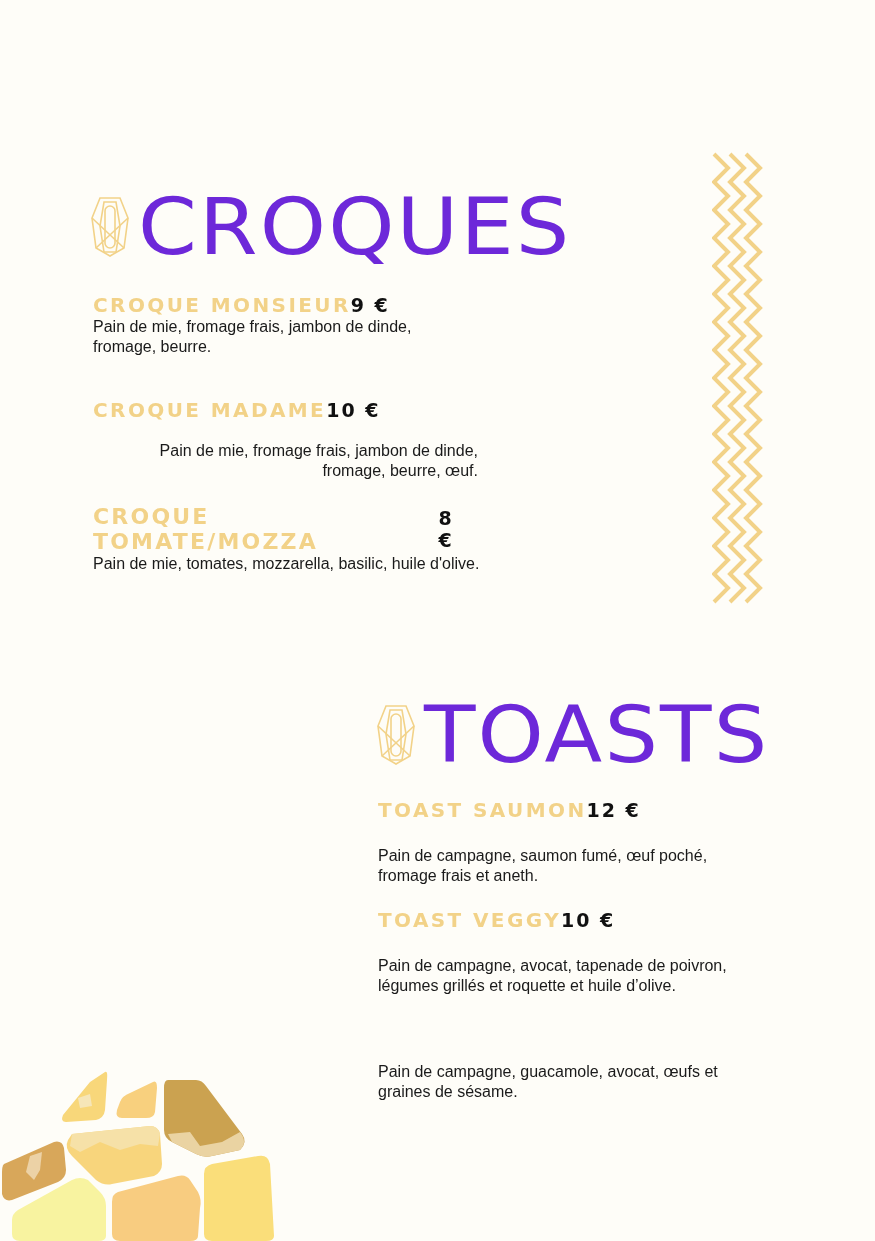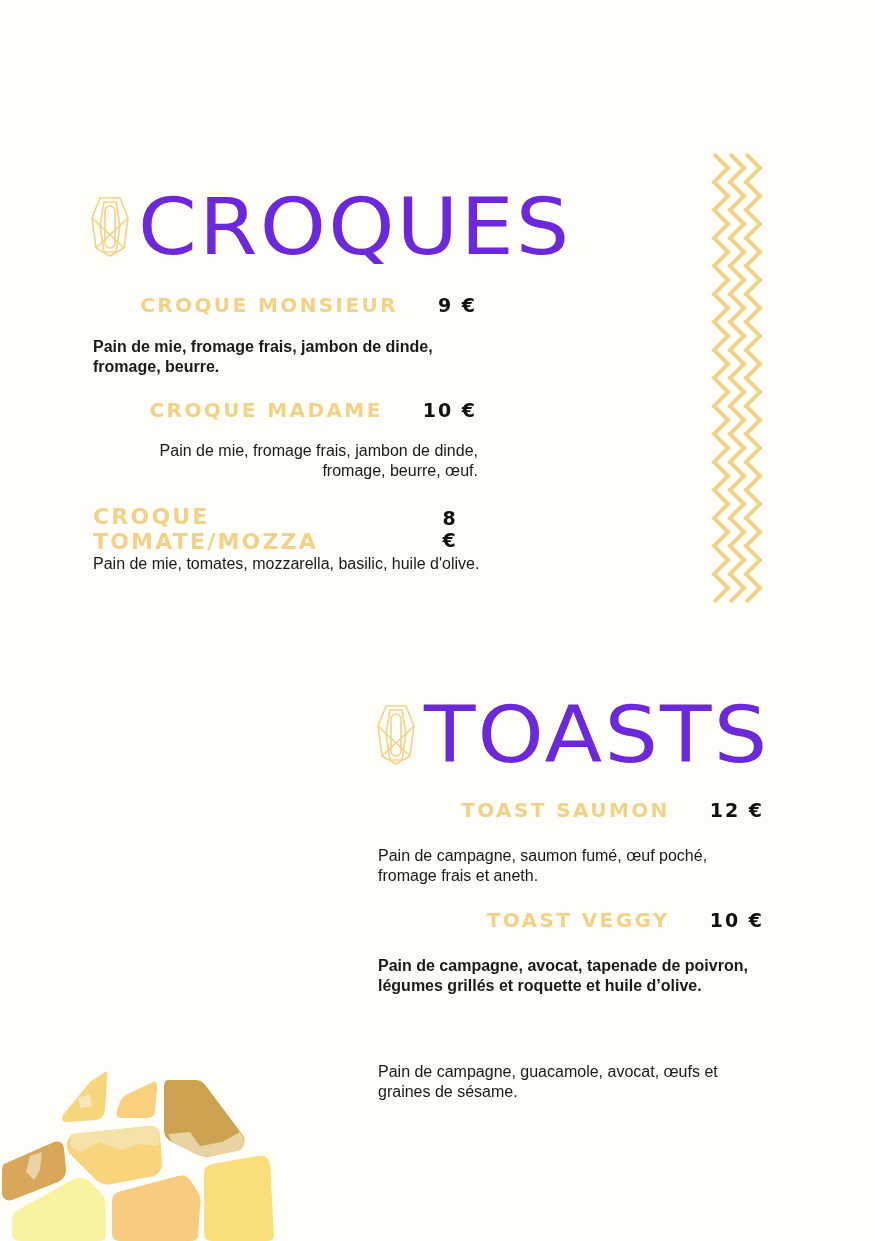--- a/index.html
+++ b/index.html
@@ -23,21 +23,21 @@
   .section-title .label {
     font-size: 78px;
     line-height: 1;
     font-weight: normal;
     -webkit-text-stroke: 0;
     transform: scaleX(1.08);
     transform-origin: left center;
   }
   .item { position: absolute; }
   .item .row {
-    display: flex; justify-content: flex-end; align-items: center; gap: 40px;
+    display: flex; justify-content: flex-start; align-items: center;
   }
   .item .name {
     color: #f2d288;
     font-weight: bold;
     font-size: 20px;
     letter-spacing: 2.4px;
     font-family: "DejaVu Sans", sans-serif;
   }
   .item .price {
     color: #111;
@@ -67,21 +67,21 @@
     <line x1="38" y1="22" x2="6" y2="52"></line>
   </svg>
   <span class="label">CROQUES</span>
 </div>
 
 <div class="item" style="left:93px; top:293px; width:384px;">
   <div class="row">
     <span class="name">CROQUE MONSIEUR</span>
     <span class="price">9 €</span>
   </div>
-  <div class="desc" style="margin-top:20px; width:385px;font-weight:bold;">Pain de mie, fromage frais, jambon de dinde, fromage, beurre.</div>
+  <div class="desc" style="width:385px;">Pain de mie, fromage frais, jambon de dinde, fromage, beurre.</div>
 </div>
 
 <div class="item" style="left:93px; top:398px; width:384px;">
   <div class="row">
     <span class="name">CROQUE MADAME</span>
     <span class="price">10 €</span>
   </div>
   <div class="desc" style="margin-top:19px; width:385px;text-align:right;">Pain de mie, fromage frais, jambon de dinde, fromage, beurre, œuf.</div>
 </div>
 
@@ -116,21 +116,21 @@
     <span class="price">12 €</span>
   </div>
   <div class="desc" style="margin-top:24px; width:392px;">Pain de campagne, saumon fumé, œuf poché, fromage frais et aneth.</div>
 </div>
 
 <div class="item" style="left:378px; top:908px; width:386px;">
   <div class="row">
     <span class="name">TOAST VEGGY</span>
     <span class="price">10 €</span>
   </div>
-  <div class="desc" style="margin-top:24px; width:370px;font-weight:bold;">Pain de campagne, avocat, tapenade de poivron, légumes grillés et roquette et huile d’olive.</div>
+  <div class="desc" style="margin-top:24px; width:370px;">Pain de campagne, avocat, tapenade de poivron, légumes grillés et roquette et huile d’olive.</div>
 </div>
 
 <div class="item" style="left:378px; top:1038px; width:386px;">
   <div class="desc" style="margin-top:24px; width:380px;">Pain de campagne, guacamole, avocat, œufs et graines de sésame.</div>
 </div>
 
 <svg class="stones" width="290" height="181" viewBox="0 0 290 181">
 
   <path d="M105,12 Q108,10 107,20 L105,50 Q104,58 96,60 L66,62 Q60,62 63,55 L90,22 Z" fill="#f8d77a"></path>
   <path d="M78,38 L90,34 L92,46 L80,48 Z" fill="#f6e6b8"></path>

